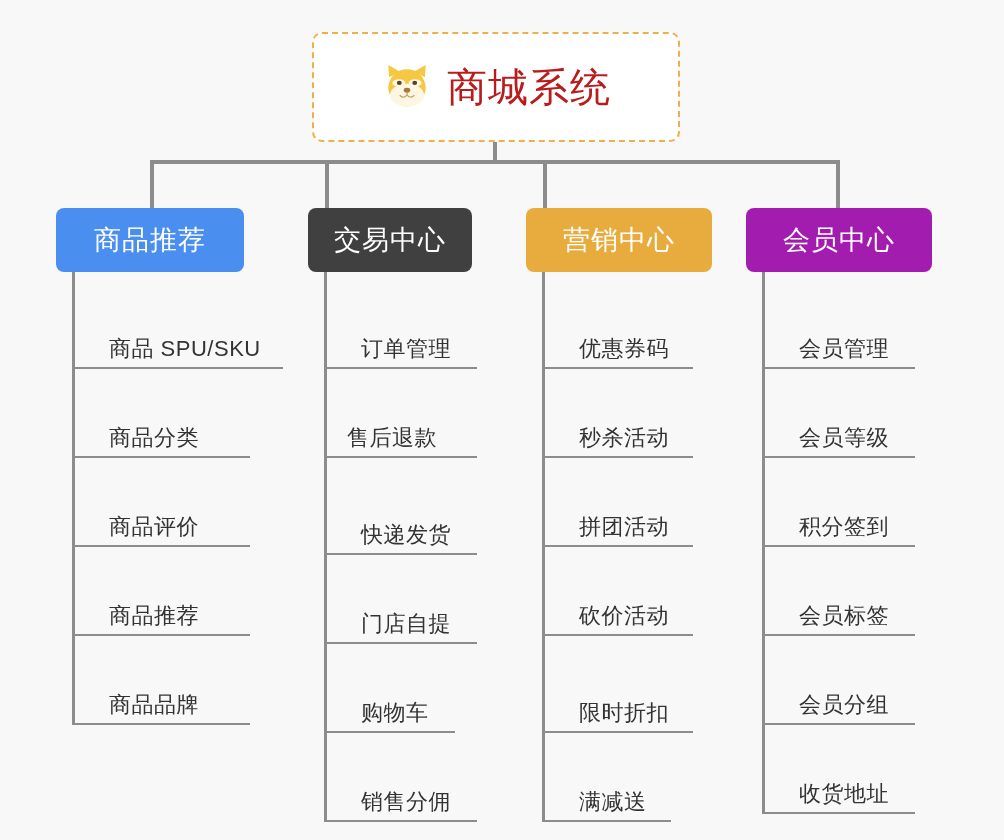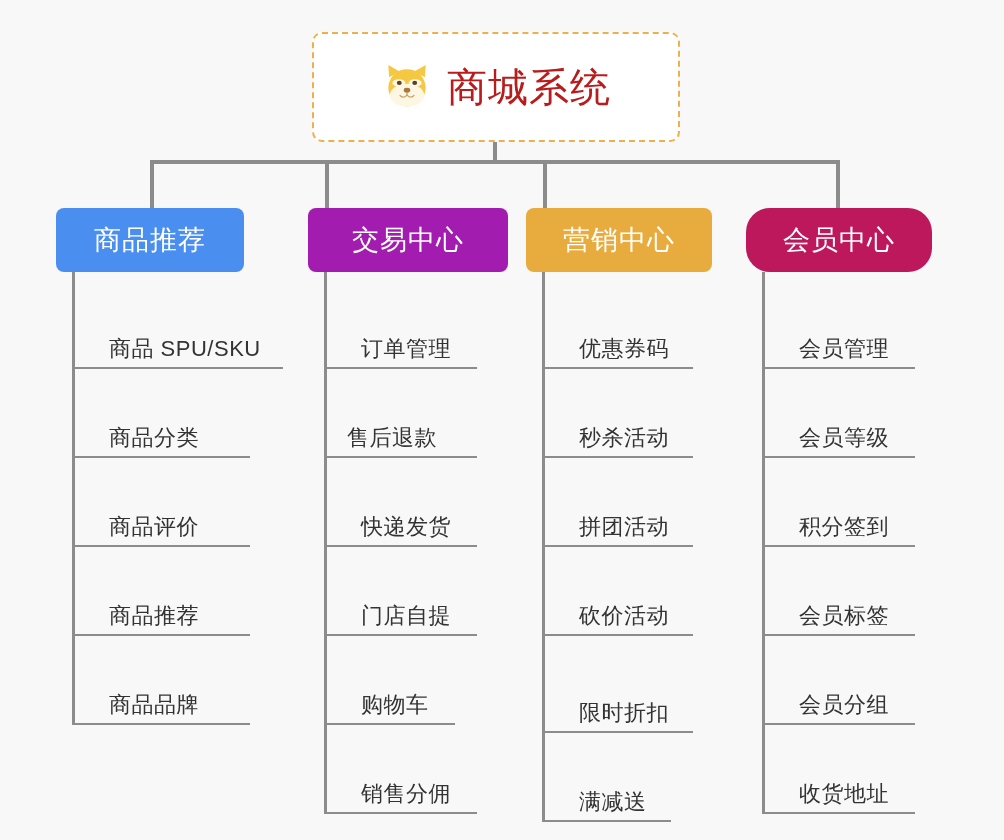--- a/index.html
+++ b/index.html
@@ -174,31 +174,31 @@
       <div class="leaf" style="width:175px;">
         <span class="leaf-label">商品推荐</span>
       </div>
       <div class="leaf" style="width:175px;">
         <span class="leaf-label">商品品牌</span>
       </div>
     </div>
   </div>
 
   <div class="column" style="left:308px;">
-    <div class="cat-header" style="background:#a21caf;width:200px;">
+    <div class="cat-header" style="background:#404040;width:164px;">
       <span>交易中心</span>
     </div>
     <div class="branch">
       <div class="leaf" style="width:150px;">
         <span class="leaf-label">订单管理</span>
       </div>
       <div class="leaf" style="width:150px;padding-left:20px;">
         <span class="leaf-label">售后退款</span>
       </div>
-      <div class="leaf" style="width:150px;">
+      <div class="leaf" style="width:150px;margin-top:8px;">
         <span class="leaf-label">快递发货</span>
       </div>
       <div class="leaf" style="width:150px;">
         <span class="leaf-label">门店自提</span>
       </div>
       <div class="leaf" style="width:128px;">
         <span class="leaf-label">购物车</span>
       </div>
       <div class="leaf" style="width:150px;">
         <span class="leaf-label">销售分佣</span>
@@ -226,21 +226,21 @@
       <div class="leaf" style="width:148px;margin-top:8px;">
         <span class="leaf-label">限时折扣</span>
       </div>
       <div class="leaf" style="width:126px;">
         <span class="leaf-label">满减送</span>
       </div>
     </div>
   </div>
 
   <div class="column" style="left:746px;">
-    <div class="cat-header" style="background:#be185d;width:186px;border-radius:24px;">
+    <div class="cat-header" style="background:#a21caf;width:186px;">
       <span>会员中心</span>
     </div>
     <div class="branch">
       <div class="leaf" style="width:150px;">
         <span class="leaf-label">会员管理</span>
       </div>
       <div class="leaf" style="width:150px;">
         <span class="leaf-label">会员等级</span>
       </div>
       <div class="leaf" style="width:150px;">

